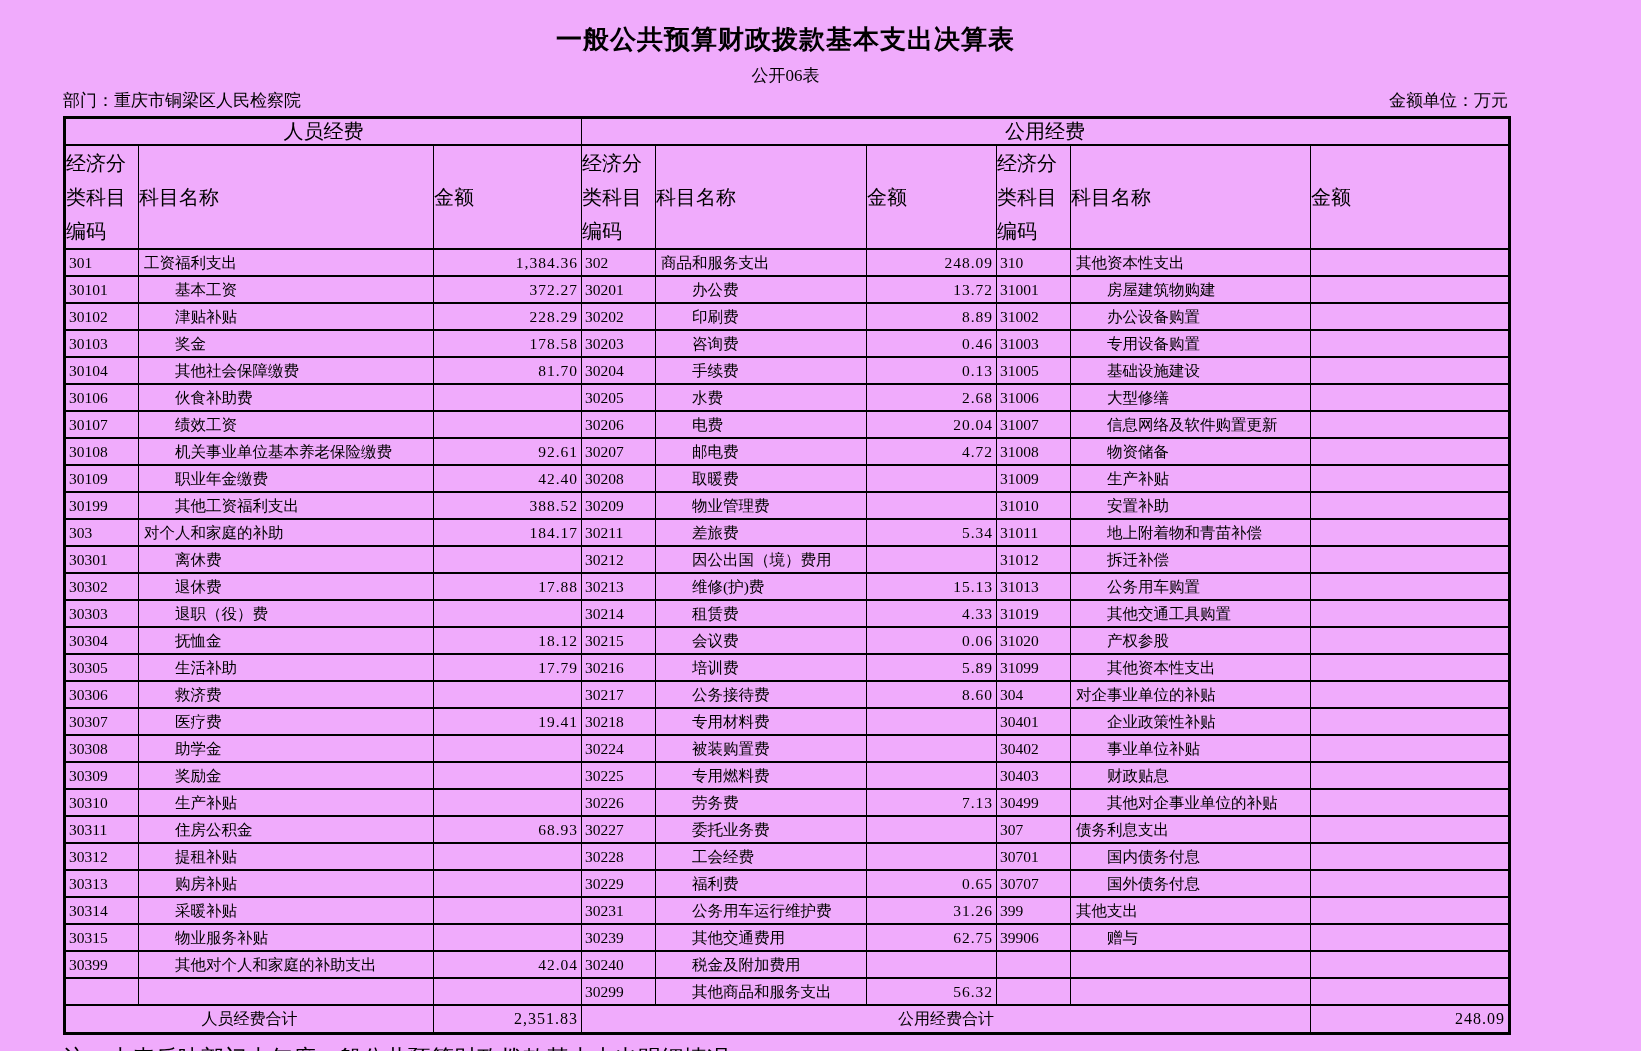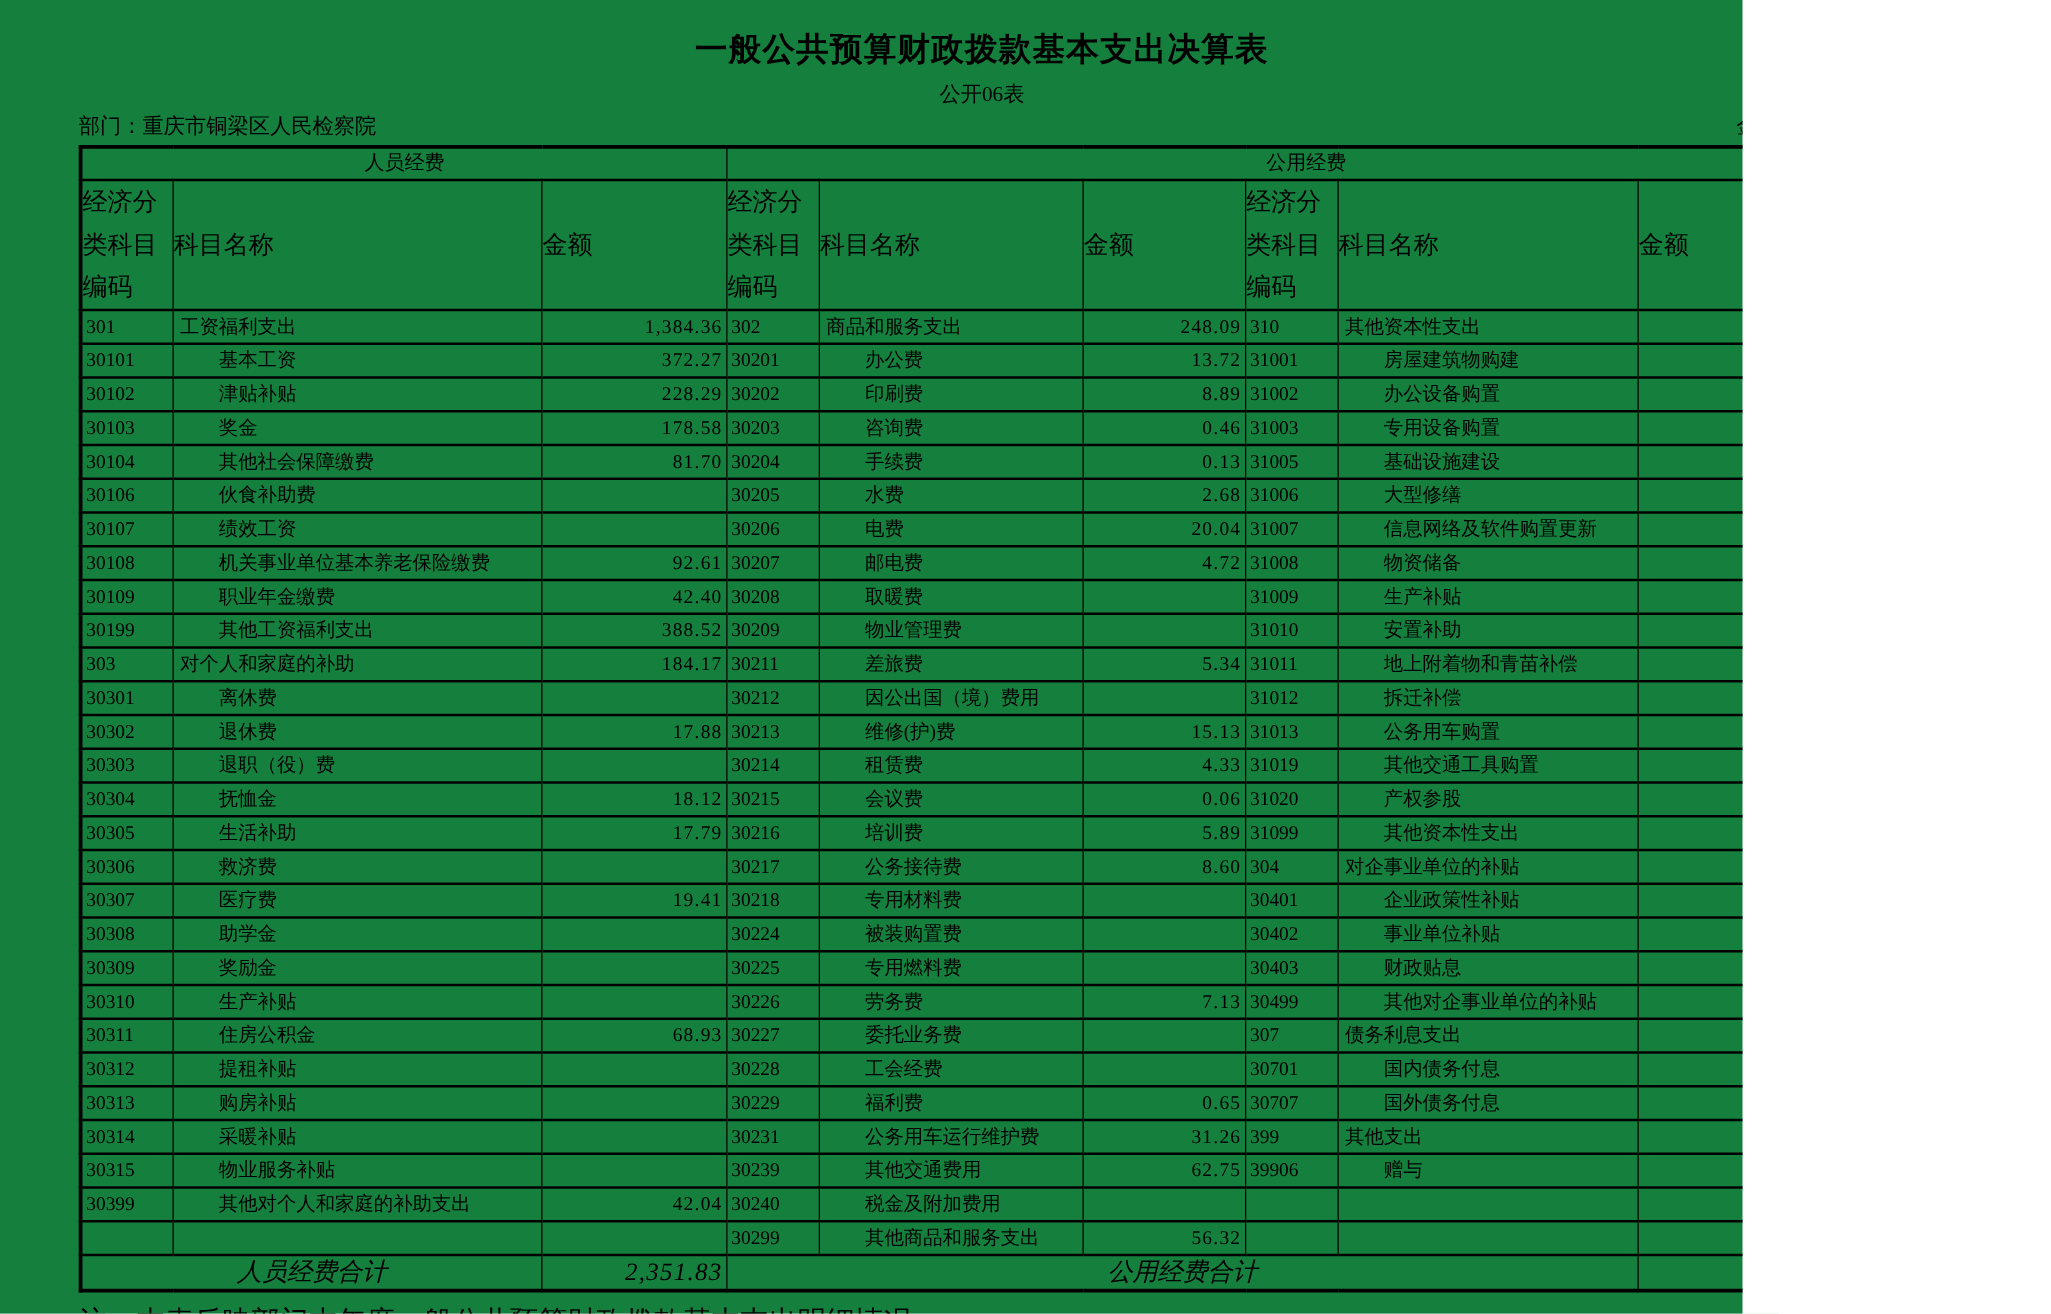--- a/index.html
+++ b/index.html
@@ -1,35 +1,35 @@
 <!DOCTYPE html>
 <html><head>
 <meta charset="utf-8">
 <style>
   html,body{margin:0;padding:0;background:#fff;color:#000;}
-  .page{position:relative;width:1394px;height:1051px;background:#15803d;overflow:hidden;
+  .page{position:relative;width:1641px;height:1051px;background:#f0abfc;overflow:hidden;
         font-family:"Liberation Serif","DejaVu Serif",serif;}
   .content{position:absolute;left:63px;top:0;width:1445px;}
   .title{margin-top:22px;text-align:center;font-family:"DejaVu Sans","Liberation Sans",sans-serif;
          font-weight:bold;font-size:26px;letter-spacing:1px;}
   .sheet-label{text-align:center;font-size:17px;margin-top:7px;}
   .meta-row{display:flex;justify-content:space-between;font-size:17px;margin-top:2px;margin-bottom:4px;gap:48px;}
   table{border-collapse:collapse;table-layout:fixed;width:1445px;border:3px solid #000;}
   th,td{border-left:1px solid #000;border-right:1px solid #000;
         border-top:2px solid #000;border-bottom:2px solid #000;
         padding:0;font-weight:normal;font-size:15.5px;line-height:1.25;
         white-space:nowrap;overflow:hidden;}
-  thead tr.group-row th{height:24px;text-align:center;font-size:16px;}
+  thead tr.group-row th{height:24px;text-align:center;font-size:20px;}
   thead tr.head-row th{height:78px;text-align:left;font-size:20px;white-space:pre-line;line-height:1.7;}
   tbody td{height:25px;}
   td.code{text-align:left;padding-left:3px;}
   td.name{text-align:left;padding-left:5px;}
   td.name.sub{padding-left:36px;}
   td.amt{text-align:right;padding-right:3px;letter-spacing:1px;}
-  tfoot td{height:26px;font-size:20px;font-style:italic;}
+  tfoot td{height:26px;font-size:16px;}
   tfoot td.total-label{text-align:center;}
   .note{margin-top:8px;font-size:23px;}
 </style>
 </head>
 <body>
 
 <div class="page">
   <div class="content">
     <div class="title">一般公共预算财政拨款基本支出决算表</div>
     <div class="sheet-label">公开06表</div>

